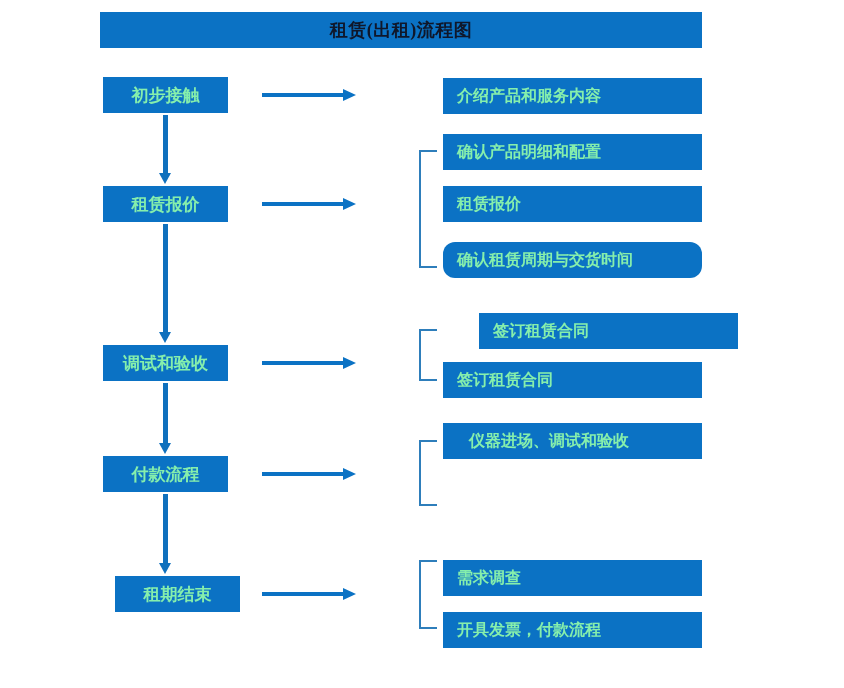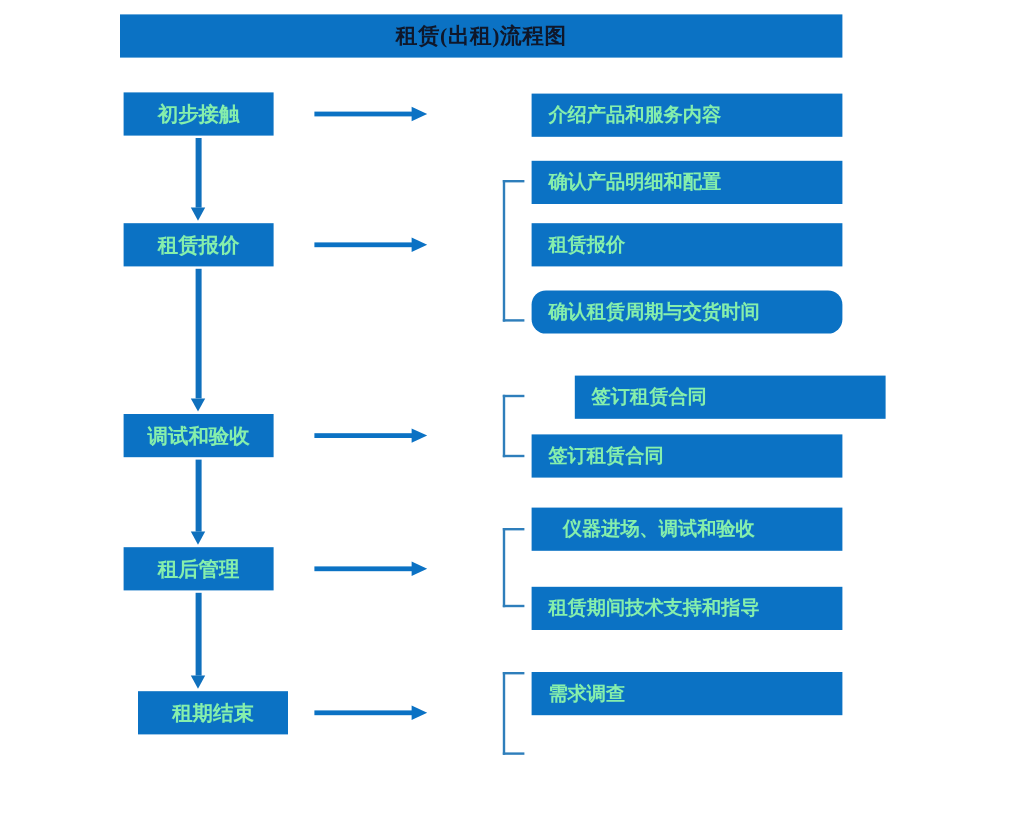--- a/index.html
+++ b/index.html
@@ -128,21 +128,21 @@
 </head>
 <body>
 
 <div id="canvas">
 
   <div class="title-bar">租赁(出租)流程图</div>
 
   <div class="node stage-node" style="top:77px;">初步接触</div>
   <div class="node stage-node" style="top:186px;">租赁报价</div>
   <div class="node stage-node" style="top:345px;">调试和验收</div>
-  <div class="node stage-node" style="top:456px;">租后管理</div>
+  <div class="node stage-node" style="top:456px;">付款流程</div>
   <div class="node stage-node" style="top:576px;margin-left:12px;">租期结束</div>
 
   <div class="v-arrow" style="top:115px; height:69px;">
     <div class="shaft"></div>
       <div class="head"></div>
   </div>
   <div class="v-arrow" style="top:224px; height:119px;">
     <div class="shaft"></div>
       <div class="head"></div>
   </div>
@@ -181,16 +181,16 @@
   <div class="bracket" style="top:440px; height:66px;"></div>
   <div class="bracket" style="top:560px; height:69px;"></div>
 
   <div class="node detail-node" style="top:134px;">确认产品明细和配置</div>
   <div class="node detail-node" style="top:78px;">介绍产品和服务内容</div>
   <div class="node detail-node" style="top:186px;">租赁报价</div>
   <div class="node detail-node" style="top:242px;border-radius:12px;">确认租赁周期与交货时间</div>
   <div class="node detail-node" style="top:313px;margin-left:36px;">签订租赁合同</div>
   <div class="node detail-node" style="top:362px;">签订租赁合同</div>
   <div class="node detail-node" style="top:423px;padding-left:26px;">仪器进场、调试和验收</div>
-  <div class="node detail-node" style="top:489px;">租赁期间技术支持和指导</div>
   <div class="node detail-node" style="top:560px;">需求调查</div>
+  <div class="node detail-node" style="top:612px;">开具发票，付款流程</div>
 
 </div>
 
 </body></html>

